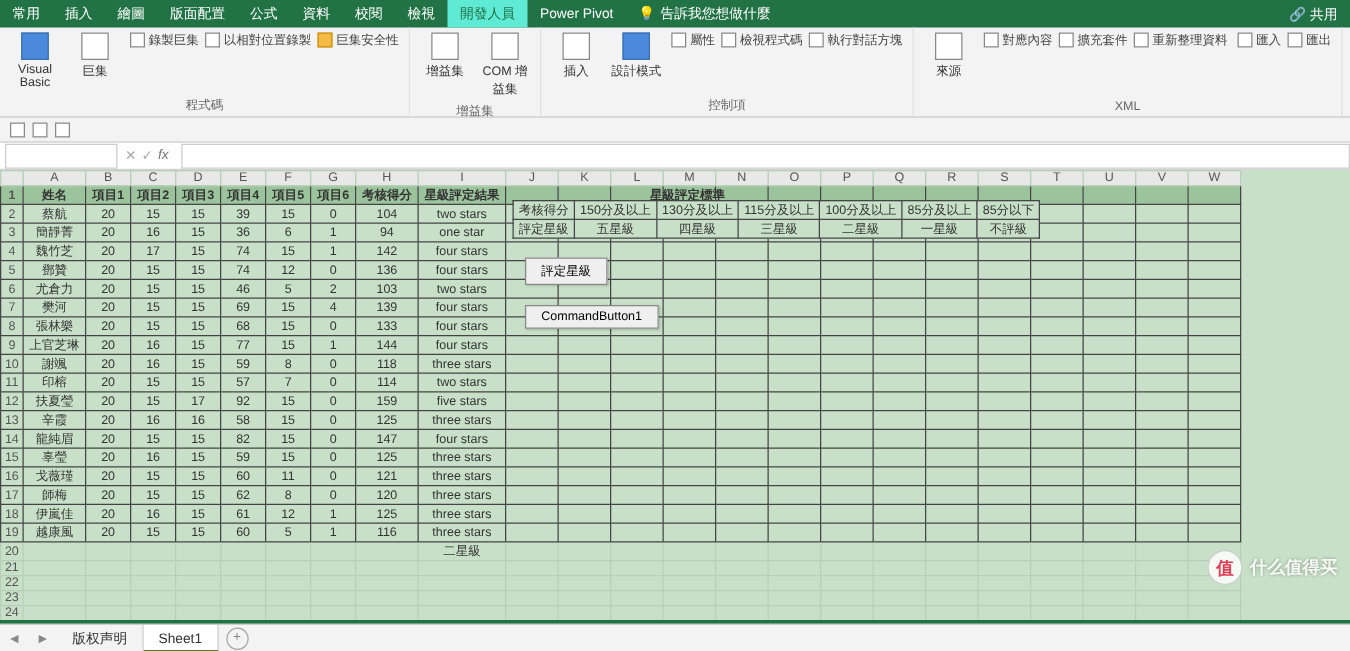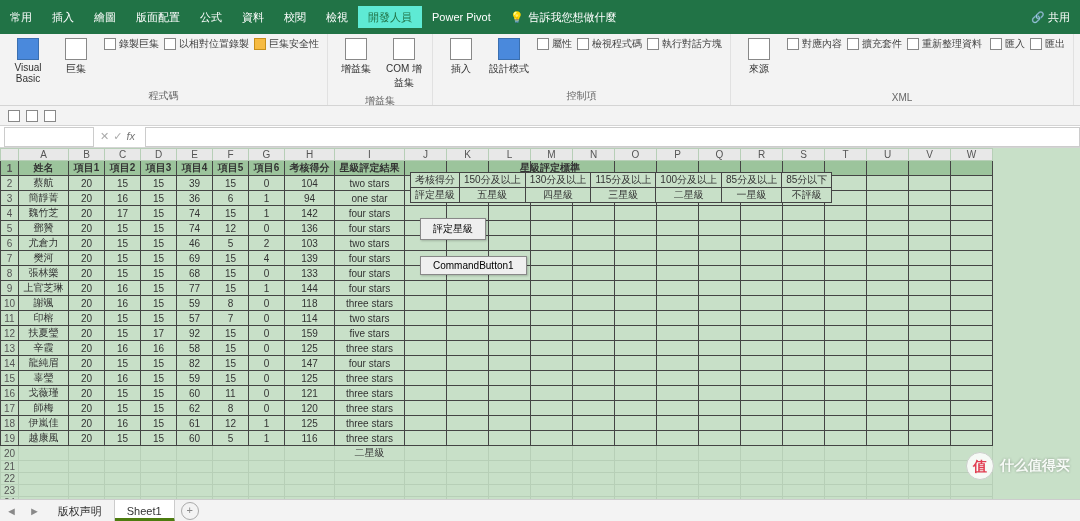--- a/index.html
+++ b/index.html
@@ -1,17 +1,17 @@
 <!DOCTYPE html>
 <html><head>
 <meta charset="utf-8">
 <style>
 * { margin:0; padding:0; box-sizing:border-box; font-family:"Microsoft YaHei",Arial,sans-serif; }
 body { background:#217346; font-size:11px; color:#333; overflow:hidden; width:1080px; height:521px; position:relative; }
-.ribbon-tabs { display:flex; align-items:center; height:34px; background:#217346; color:#fff; font-size:11px; }
+.ribbon-tabs { display:flex; align-items:center; height:22px; background:#217346; color:#fff; font-size:11px; }
 .ribbon-tab { padding:0 10px; height:22px; line-height:22px; cursor:pointer; }
 .ribbon-tab.active { background:#5eead4; color:#217346; }
 .ribbon-right { margin-left:auto; display:flex; gap:10px; padding-right:10px; }
 .ribbon { display:flex; height:72px; background:#f3f3f3; border-bottom:1px solid #d4d4d4; }
 .group { display:flex; flex-direction:column; align-items:center; height:100%; padding:2px 6px; border-right:1px solid #e1e1e1; }
 .group-body { display:flex; align-items:flex-start; gap:4px; flex:1; }
 .group-label { font-size:10px; color:#666; text-align:center; padding-top:2px; }
 .btn-lg { display:flex; flex-direction:column; align-items:center; width:44px; padding:2px; cursor:pointer; font-size:10px; text-align:center; }
 .btn-lg .ic { width:22px; height:22px; margin-bottom:2px; }
 .btn-sm-col { display:flex; flex-direction:row; gap:1px; }
@@ -37,21 +37,21 @@
 .data-row td { background:#c8e0c8; }
 .bordered td { border:1px solid #444 !important; }
 .crit table { border-collapse:collapse; font-size:10px; }
 .crit td { border:1px solid #444; background:#c8e0c8; text-align:center; padding:0 4px; height:12px; white-space:nowrap; }
 .crit { position:absolute; left:410px; top:24px; }
 .crit-title { position:absolute; left:520px; top:13px; font-size:10px; font-weight:bold;text-align:right; }
 .form-btn { position:absolute; background:#efefef; border:1px solid #888; font-size:10px; padding:3px 12px; cursor:pointer; box-shadow:1px 1px 2px rgba(0,0,0,.2); }
 .sheet-tabs { position:absolute; bottom:0; left:0; right:0; display:flex; align-items:center; height:22px; background:#f3f3f3; border-top:1px solid #ccc; font-size:11px; }
 .sheet-tabs .nav { padding:0 6px; color:#888; }
 .sheet-tab { padding:0 12px; height:22px; line-height:22px; border-right:1px solid #ccc; cursor:pointer; }
-.sheet-tab.active { background:#fff; border-bottom:4px solid #4d7c0f; }
+.sheet-tab.active { background:#fff; border-bottom:2px solid #4d7c0f; }
 .add-sheet { width:18px; height:18px; border:1px solid #aaa; border-radius:50%; margin-left:6px; text-align:center; line-height:14px; color:#888; cursor:pointer; }
 .watermark { position:absolute; right:10px; bottom:28px; display:flex; align-items:center; gap:6px; opacity:.85; }
 .watermark .circ { width:28px; height:28px; border-radius:50%; background:#fff; border:1px solid #ccc; text-align:center; line-height:26px; font-weight:bold; color:#e6223d; font-size:14px; }
 .watermark .txt { color:#fff; font-size:14px; font-weight:bold; text-shadow:0 0 3px rgba(0,0,0,.4); }
 </style>
 </head>
 <body>
 
 <div class="ribbon-tabs" id="ribbon-tabs">
     <div class="ribbon-tab">常用</div>

